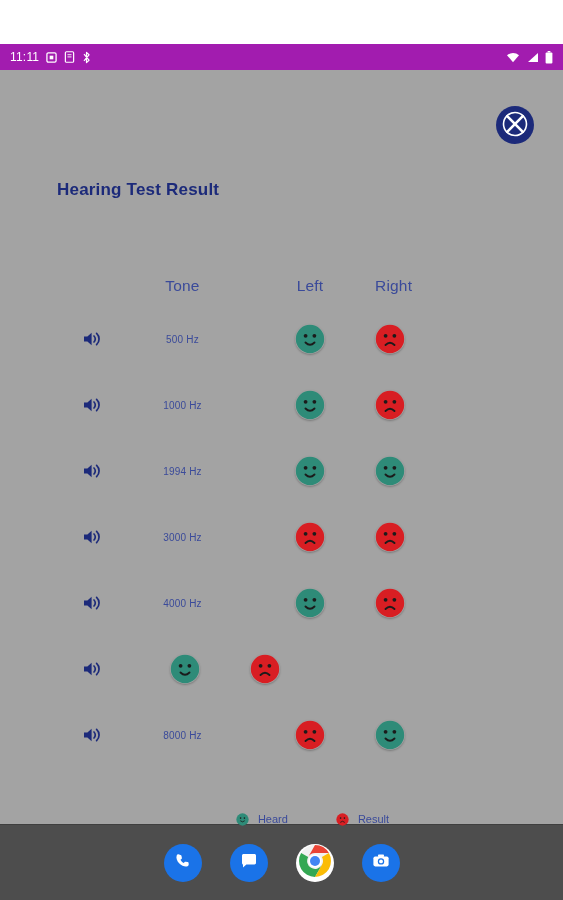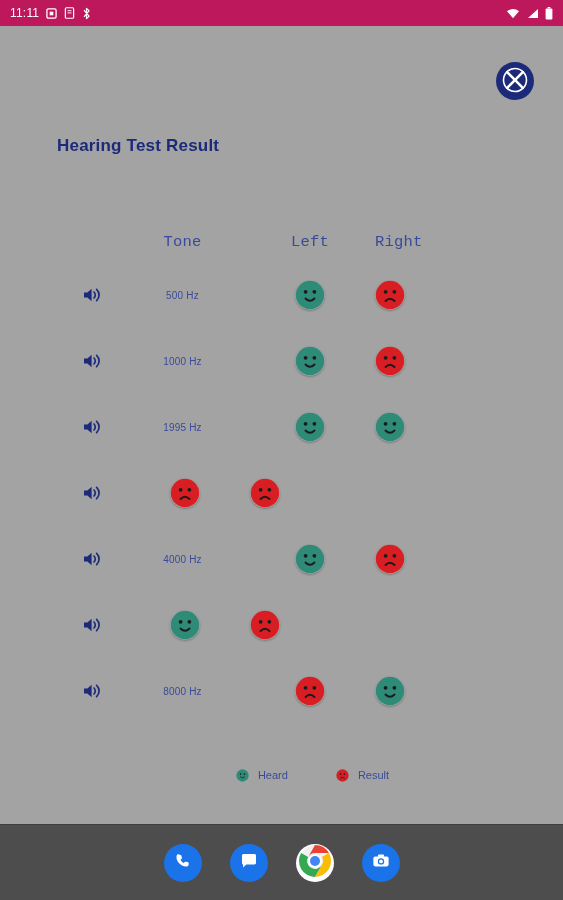--- a/index.html
+++ b/index.html
@@ -13,25 +13,26 @@
     position: relative;
     width: 563px; height: 900px;
     background: #ffffff;
     display: flex;
     flex-direction: column;
   }
 
   
   .status-bar {
     height: 26px;
-    background: #be185d;
+    background: #a21caf;
     display: flex;
     align-items: center;
     padding: 0 10px;
     flex: 0 0 auto;
+    margin-top: 44px;
   }
   .status-left {
     display: flex;
     align-items: center;
     gap: 7px;
   }
   .status-clock {
     font-size: 12px;
     color: #ffffff;
     letter-spacing: 0.2px;
@@ -83,21 +84,20 @@
   .table {
     position: absolute;
     top: 196px;
     left: 0;
     width: 563px;
   }
   .head-row {
     display: flex;
     align-items: center;
     height: 40px;
-    font-family: Liberation Mono, monospace;
   }
   .col-icon  { width: 120px; flex: 0 0 120px; display:flex; justify-content:flex-end; padding-right:18px; }
   .col-tone  { width: 125px; flex: 0 0 125px; text-align: center; }
   .col-left  { width: 130px; flex: 0 0 130px; text-align: center; }
   .col-right { width: 160px; flex: 0 0 160px; text-align: left; }
 
   .head-cell {
     font-size: 15.5px;
     color: #3a4a9a;
     letter-spacing: 0.2px;
@@ -291,42 +291,43 @@
                 </svg></span></div>
           </div>
           <div class="data-row">
             <div class="col-icon">
               <span class="speaker"><svg width="20" height="18" viewBox="0 0 20 18">
                   <path d="M2 6.6 H5.4 L9.6 2.8 V15.2 L5.4 11.4 H2 Z" fill="#1c2a7a"></path>
                   <path d="M12 6 A4.2 4.2 0 0 1 12 12" fill="none" stroke="#1c2a7a" stroke-width="1.7" stroke-linecap="round"></path>
                   <path d="M14.6 3.4 A7.6 7.6 0 0 1 14.6 14.6" fill="none" stroke="#1c2a7a" stroke-width="1.7" stroke-linecap="round"></path>
                 </svg></span>
             </div>
-            <div class="col-tone tone-label">1995 Hz</div>
-            <div class="col-left"><span class="face"><svg width="30" height="30" viewBox="0 0 30 30">
-                  <circle cx="15" cy="15" r="14.2" fill="#2e8b78"></circle>
-                  <circle cx="10.6" cy="11.8" r="1.9" fill="#1b1b1b"></circle>
-                  <circle cx="19.4" cy="11.8" r="1.9" fill="#1b1b1b"></circle>
-                  <path d="M10.5 18.5 Q15 23 19.5 18.5" fill="none" stroke="#1b1b1b" stroke-width="1.9" stroke-linecap="round"></path>
-                </svg></span></div>
-            <div class="col-right"><span class="face"><svg width="30" height="30" viewBox="0 0 30 30">
-                  <circle cx="15" cy="15" r="14.2" fill="#2e8b78"></circle>
-                  <circle cx="10.6" cy="11.8" r="1.9" fill="#1b1b1b"></circle>
-                  <circle cx="19.4" cy="11.8" r="1.9" fill="#1b1b1b"></circle>
-                  <path d="M10.5 18.5 Q15 23 19.5 18.5" fill="none" stroke="#1b1b1b" stroke-width="1.9" stroke-linecap="round"></path>
-                </svg></span></div>
-          </div>
-          <div class="data-row">
-            <div class="col-icon">
-              <span class="speaker"><svg width="20" height="18" viewBox="0 0 20 18">
-                  <path d="M2 6.6 H5.4 L9.6 2.8 V15.2 L5.4 11.4 H2 Z" fill="#1c2a7a"></path>
-                  <path d="M12 6 A4.2 4.2 0 0 1 12 12" fill="none" stroke="#1c2a7a" stroke-width="1.7" stroke-linecap="round"></path>
-                  <path d="M14.6 3.4 A7.6 7.6 0 0 1 14.6 14.6" fill="none" stroke="#1c2a7a" stroke-width="1.7" stroke-linecap="round"></path>
-                </svg></span>
-            </div>
+            <div class="col-tone tone-label">1994 Hz</div>
+            <div class="col-left"><span class="face"><svg width="30" height="30" viewBox="0 0 30 30">
+                  <circle cx="15" cy="15" r="14.2" fill="#2e8b78"></circle>
+                  <circle cx="10.6" cy="11.8" r="1.9" fill="#1b1b1b"></circle>
+                  <circle cx="19.4" cy="11.8" r="1.9" fill="#1b1b1b"></circle>
+                  <path d="M10.5 18.5 Q15 23 19.5 18.5" fill="none" stroke="#1b1b1b" stroke-width="1.9" stroke-linecap="round"></path>
+                </svg></span></div>
+            <div class="col-right"><span class="face"><svg width="30" height="30" viewBox="0 0 30 30">
+                  <circle cx="15" cy="15" r="14.2" fill="#2e8b78"></circle>
+                  <circle cx="10.6" cy="11.8" r="1.9" fill="#1b1b1b"></circle>
+                  <circle cx="19.4" cy="11.8" r="1.9" fill="#1b1b1b"></circle>
+                  <path d="M10.5 18.5 Q15 23 19.5 18.5" fill="none" stroke="#1b1b1b" stroke-width="1.9" stroke-linecap="round"></path>
+                </svg></span></div>
+          </div>
+          <div class="data-row">
+            <div class="col-icon">
+              <span class="speaker"><svg width="20" height="18" viewBox="0 0 20 18">
+                  <path d="M2 6.6 H5.4 L9.6 2.8 V15.2 L5.4 11.4 H2 Z" fill="#1c2a7a"></path>
+                  <path d="M12 6 A4.2 4.2 0 0 1 12 12" fill="none" stroke="#1c2a7a" stroke-width="1.7" stroke-linecap="round"></path>
+                  <path d="M14.6 3.4 A7.6 7.6 0 0 1 14.6 14.6" fill="none" stroke="#1c2a7a" stroke-width="1.7" stroke-linecap="round"></path>
+                </svg></span>
+            </div>
+            <div class="col-tone tone-label">3000 Hz</div>
             <div class="col-left"><span class="face"><svg width="30" height="30" viewBox="0 0 30 30">
                   <circle cx="15" cy="15" r="14.2" fill="#d81e23"></circle>
                   <circle cx="10.6" cy="11.8" r="1.9" fill="#1b1b1b"></circle>
                   <circle cx="19.4" cy="11.8" r="1.9" fill="#1b1b1b"></circle>
                   <path d="M10.5 21 Q15 16.5 19.5 21" fill="none" stroke="#1b1b1b" stroke-width="1.9" stroke-linecap="round"></path>
                 </svg></span></div>
             <div class="col-right"><span class="face"><svg width="30" height="30" viewBox="0 0 30 30">
                   <circle cx="15" cy="15" r="14.2" fill="#d81e23"></circle>
                   <circle cx="10.6" cy="11.8" r="1.9" fill="#1b1b1b"></circle>
                   <circle cx="19.4" cy="11.8" r="1.9" fill="#1b1b1b"></circle>

